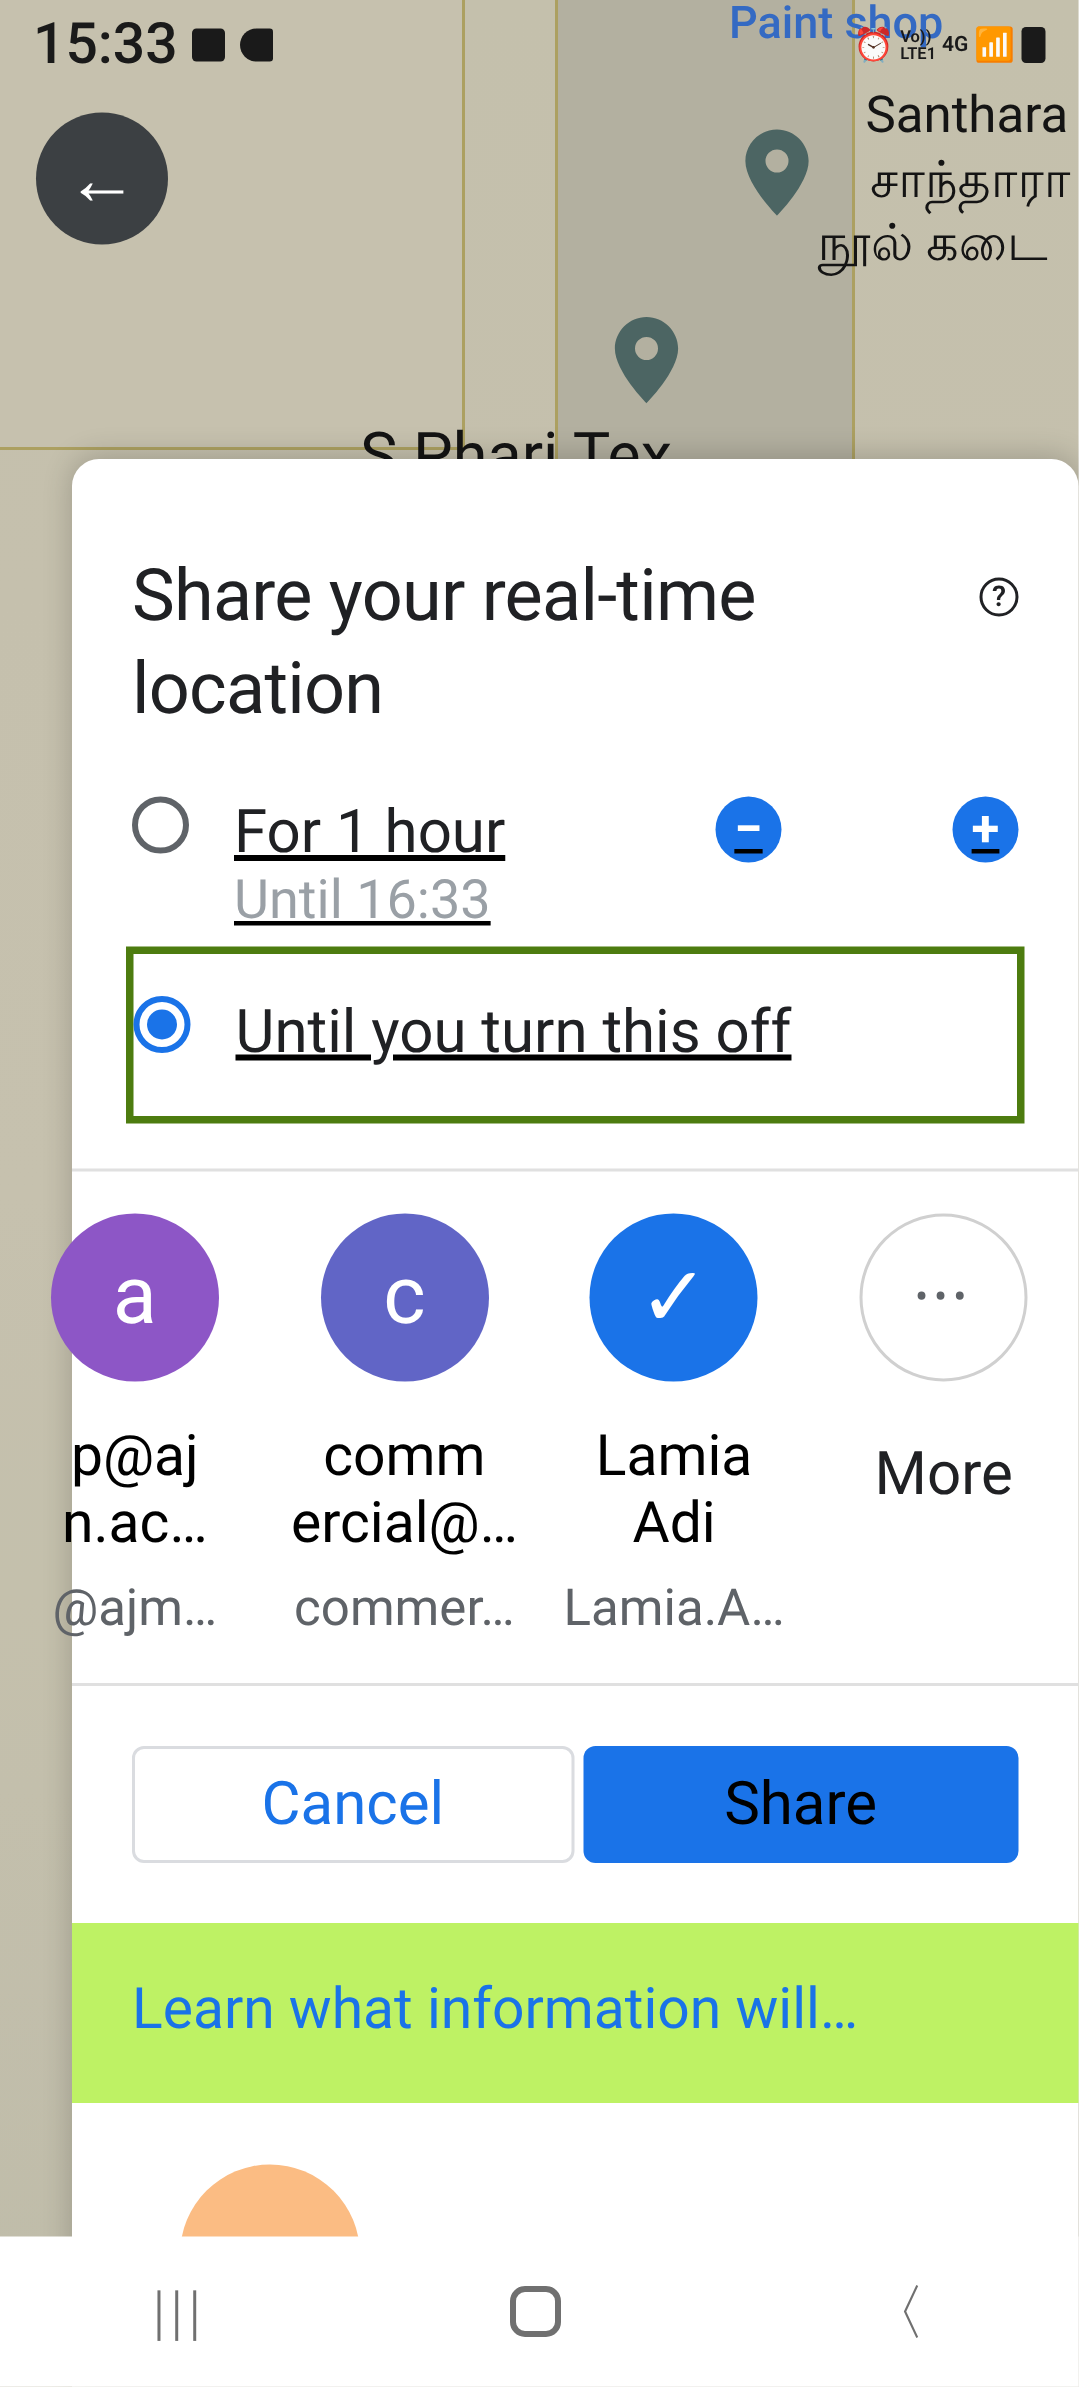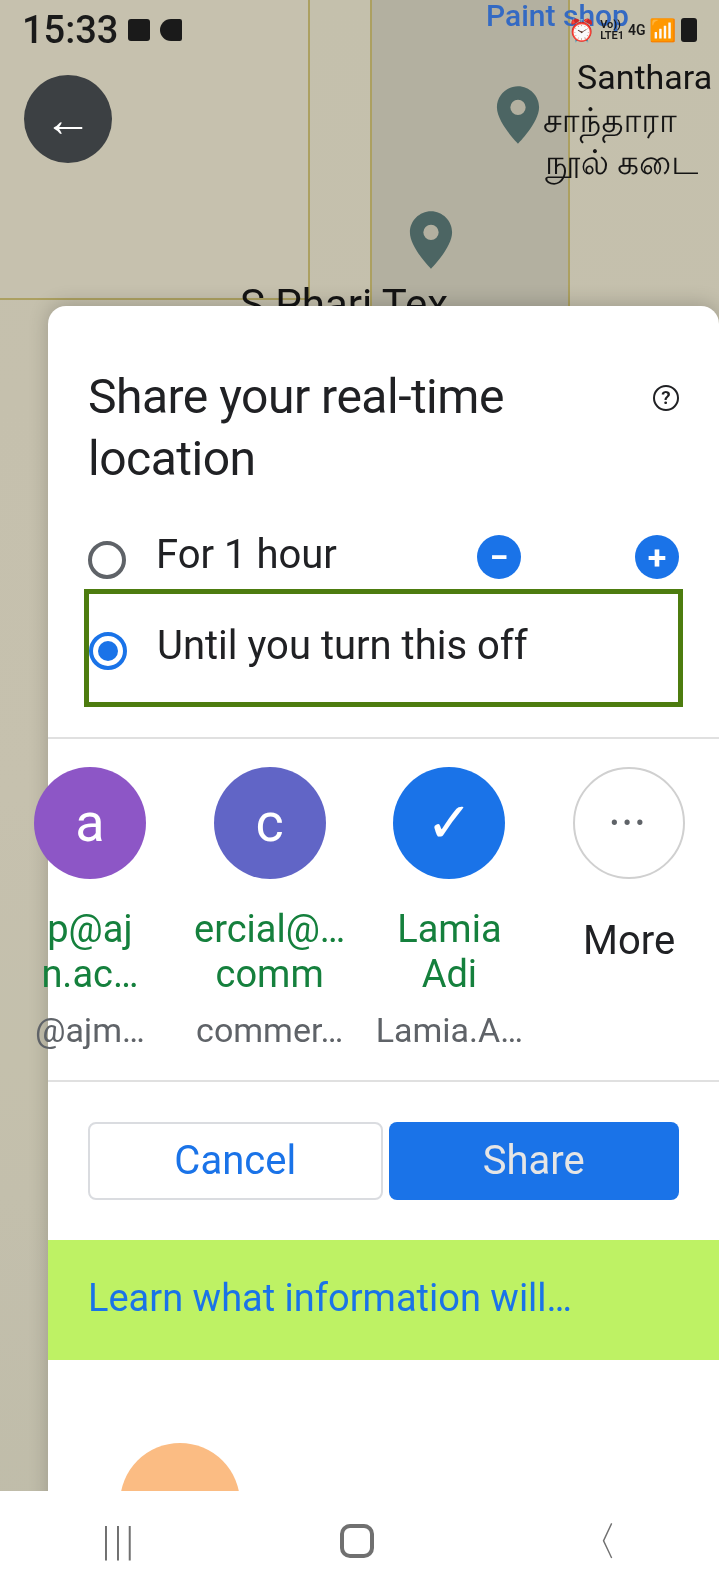--- a/index.html
+++ b/index.html
@@ -24,49 +24,49 @@
   .poi-label-blue { color: #4285f4; font-weight: 500; font-size: 30px; }
 
   
   .sheet { position: absolute; left: 0; right: 0; bottom: 0; top: 306px; background: #fff; border-radius: 18px 18px 0 0; box-shadow: 0 -2px 20px rgba(0,0,0,0.2); z-index: 3; display:flex; flex-direction:column;margin-left:48px; }
 
   .sheet-header { display:flex; align-items: flex-start; padding: 60px 40px 30px 40px; }
   .sheet-title { font-size: 48px; color: #202124; font-weight: 400; flex: 1; line-height: 1.3; letter-spacing: -0.5px; }
   .help-btn { font-size: 28px; color: #202124; margin-top: 12px; }
 
   .options { padding: 0 40px; }
-  .option-row { display:flex; align-items:flex-end; gap: 30px; padding: 10px 0; }
+  .option-row { display:flex; align-items:flex-start; gap: 30px; padding: 10px 0; text-decoration: underline; }
   .option-row .text-col { flex: 1; }
   .radio { width: 38px; height: 38px; border: 4px solid #5f6368; border-radius: 50%; display:flex; align-items:center; justify-content:center; flex-shrink:0; }
   .radio.selected { border-color: #1a73e8; }
   .radio.selected::after { content:""; width: 20px; height: 20px; background:#1a73e8; border-radius:50%; }
   .opt-label { font-size: 40px; color: #202124; font-weight:400; line-height:1.2; }
   .opt-sub { font-size: 36px; color: #9aa0a6; }
   .round-btn { width: 44px; height: 44px; border-radius:50%; background:#1a73e8; color:#fff; display:flex; align-items:center; justify-content:center; font-size:34px; font-weight:700; }
 
   .highlight-box { border: 5px solid #4d7c0f; padding: 18px 17px 22px 0; margin: 0 -4px; }
 
   .divider { height: 2px; background: #e0e0e0; margin-top: 30px; }
 
   .contacts-row { display:flex; padding: 28px 0 30px 0; border-bottom: 2px solid #e0e0e0; }
   .contact { flex:1; display:flex; flex-direction:column; align-items:center; text-align:center; min-width:0; padding: 0 4px; }
   .contact:first-child { margin-left: -48px; }
   .avatar { width: 112px; height: 112px; border-radius:50%; display:flex; align-items:center; justify-content:center; color:#fff; font-size:54px; margin-bottom: 28px; }
   .avatar.a1 { background:#8d56c6; }
   .avatar.a2 { background:#6165c6; }
   .avatar.a3 { background:#1a73e8; }
   .avatar.more { background:#fff; border:2px solid #d0d0d0; color:#5f6368; }
-  .c-name { font-size: 38px; color:#15803d; line-height:1.2; max-width:100%; overflow:hidden; text-overflow:ellipsis; }
+  .c-name { font-size: 38px; color:#000000; line-height:1.2; max-width:100%; overflow:hidden; text-overflow:ellipsis; }
   .c-email { font-size: 34px; color:#5f6368; max-width:100%; overflow:hidden; text-overflow:ellipsis; white-space:nowrap; margin-top:12px; }
   .more-label { font-size: 40px; color:#202124; margin-top: 10px; }
 
   .action-row { display:flex; gap: 6px; padding: 40px; }
   .btn { flex:1; height: 78px; border-radius: 8px; font-size: 40px; display:flex; align-items:center; justify-content:center; }
   .btn.cancel { background:#fff; border:2px solid #dadce0; color:#1a73e8; }
-  .btn.share { background:#1a73e8; color:#e5e5e5; }
+  .btn.share { background:#1a73e8; color:#000000; }
 
   .learn-bar { background:#bef264; padding: 36px 40px 40px 40px; font-size: 38px; color:#1a73e8; white-space:nowrap; overflow:hidden; text-overflow:ellipsis; }
 
   .orange-arc { position:absolute; bottom: 88px; left: 120px; width: 120px; height: 60px; background:#fbbc83; border-radius: 120px 120px 0 0; z-index:3; }
 
   .nav-bar { position:absolute; bottom:0; left:0; right:0; height: 100px; background:#fff; display:flex; align-items:center; justify-content:space-around; z-index:4; color:#707070; font-size: 40px; }
   .nav-recent { letter-spacing: 3px; font-weight:300; }
   .nav-home { width:34px; height:34px; border:4px solid #707070; border-radius:10px; }
 </style>
 </head>
@@ -83,21 +83,21 @@
     </svg>
 </div>
 <div class="map-pin" style="top:210px; left:408px;">
   <svg viewBox="0 0 24 30">
       <path d="M12 0C6 0 1 5 1 11c0 8 11 19 11 19s11-11 11-19C23 5 18 0 12 0zm0 15a4 4 0 110-8 4 4 0 010 8z"></path>
     </svg>
 </div>
 
 <div class="poi-text poi-label-blue" style="top:-4px; left:486px;">Paint shop</div>
 <div class="poi-text" style="top:55px; left:577px;">Santhara</div>
-<div class="poi-text" style="top:98px; left:543px;">சாந்தாரா</div>
+<div class="poi-text" style="top:98px; left:580px;">சாந்தாரா</div>
 <div class="poi-text" style="top:140px; left:545px;">நூல் கடை</div>
 <div class="poi-text" style="top:278px; left:240px; font-size:42px;">S Phari Tex</div>
 
 <div class="scrim"></div>
 
 <div class="status-bar">
   <div class="status-left">
     <span>15:33</span>
     <span class="status-icon"></span>
     <span class="status-icon" style="border-radius:50% 10% 10% 50%;"></span>
@@ -124,20 +124,21 @@
     <div class="help-btn">
       <span style="display:inline-flex; width:26px; height:26px; border:2.5px solid #202124; border-radius:50%; align-items:center; justify-content:center; font-size:19px; font-weight:600;">?</span>
     </div>
   </div>
 
   <div class="options">
     <div class="option-row">
       <div class="radio"></div>
       <div class="text-col">
         <div class="opt-label">For 1 hour</div>
+        <div class="opt-sub">Until 16:33</div>
       </div>
       <div class="round-btn">−</div>
       <div style="width:54px;"></div>
       <div class="round-btn">+</div>
     </div>
 
     <div class="highlight-box">
       <div class="option-row">
         <div class="radio selected"></div>
         <div class="text-col">
@@ -151,22 +152,22 @@
 
   <div class="contacts-row">
     <div class="contact">
       <div class="avatar a1">a</div>
       <div class="c-name">p@aj</div>
       <div class="c-name">n.ac…</div>
       <div class="c-email">@ajm…</div>
     </div>
     <div class="contact">
       <div class="avatar a2">c</div>
+      <div class="c-name">comm</div>
       <div class="c-name">ercial@…</div>
-      <div class="c-name">comm</div>
       <div class="c-email">commer…</div>
     </div>
     <div class="contact">
       <div class="avatar a3">
           <span style="font-size:56px;">✓</span>
         </div>
       <div class="c-name">Lamia</div>
       <div class="c-name">Adi</div>
       <div class="c-email">Lamia.A…</div>
     </div>

